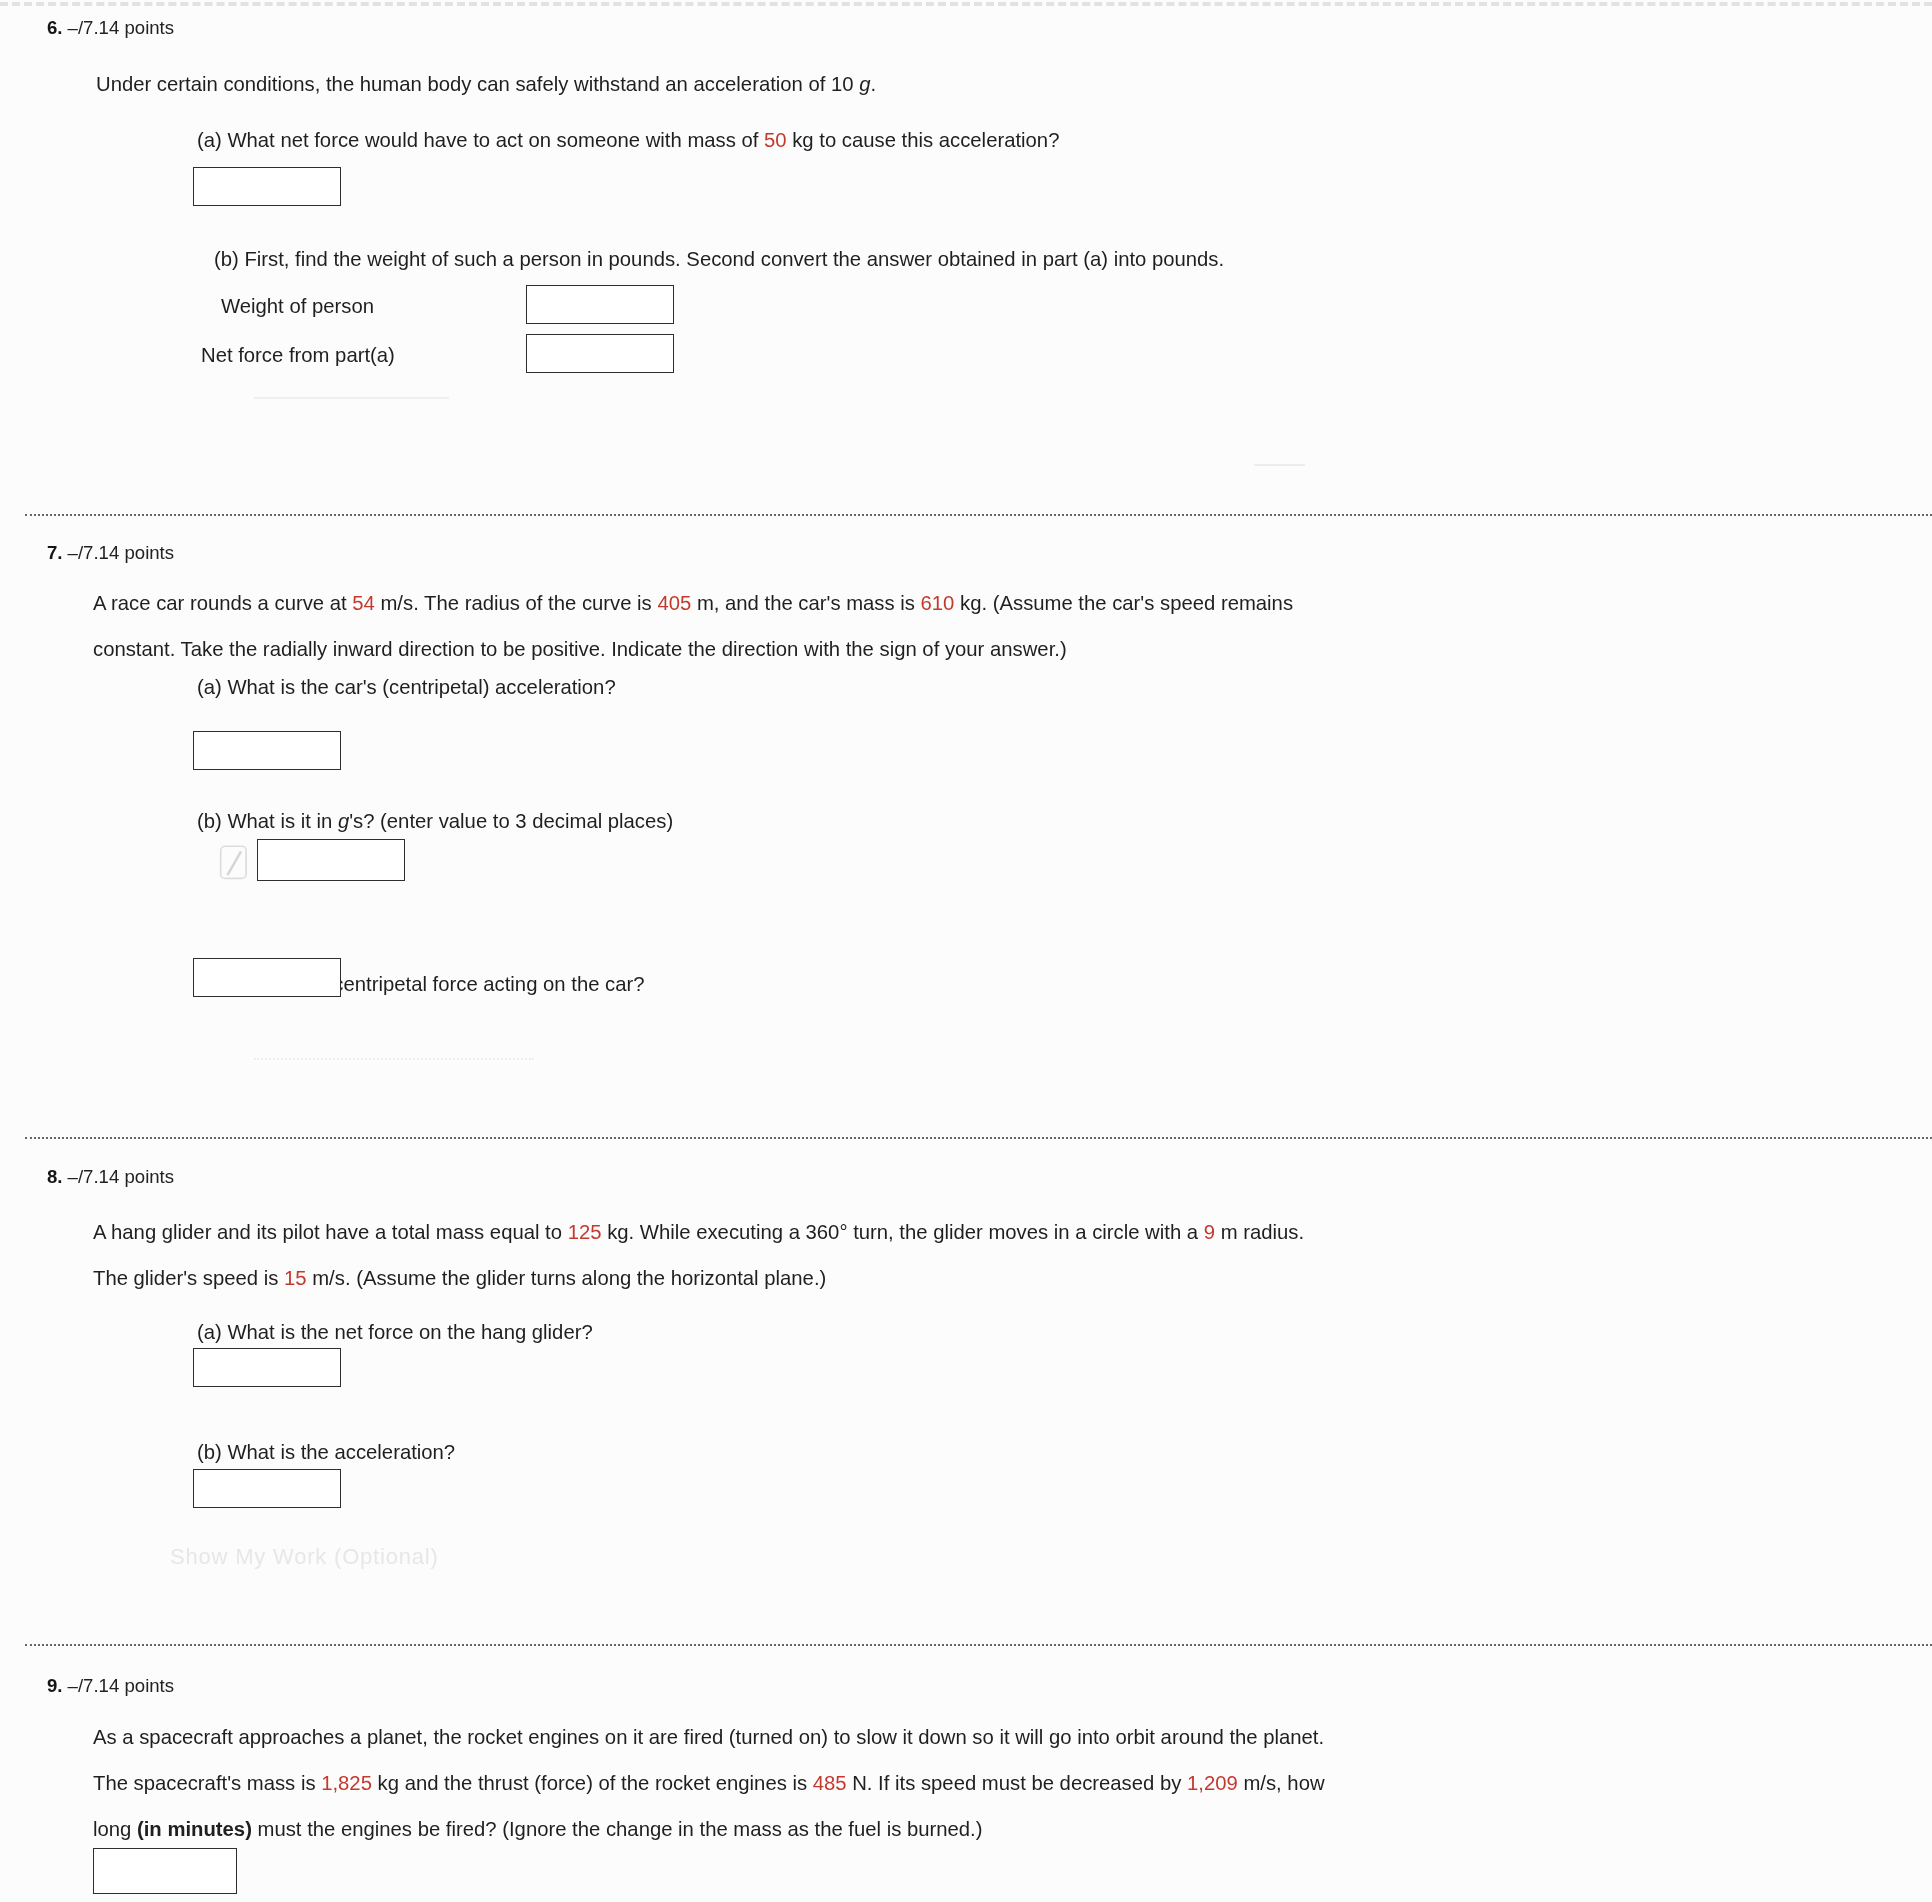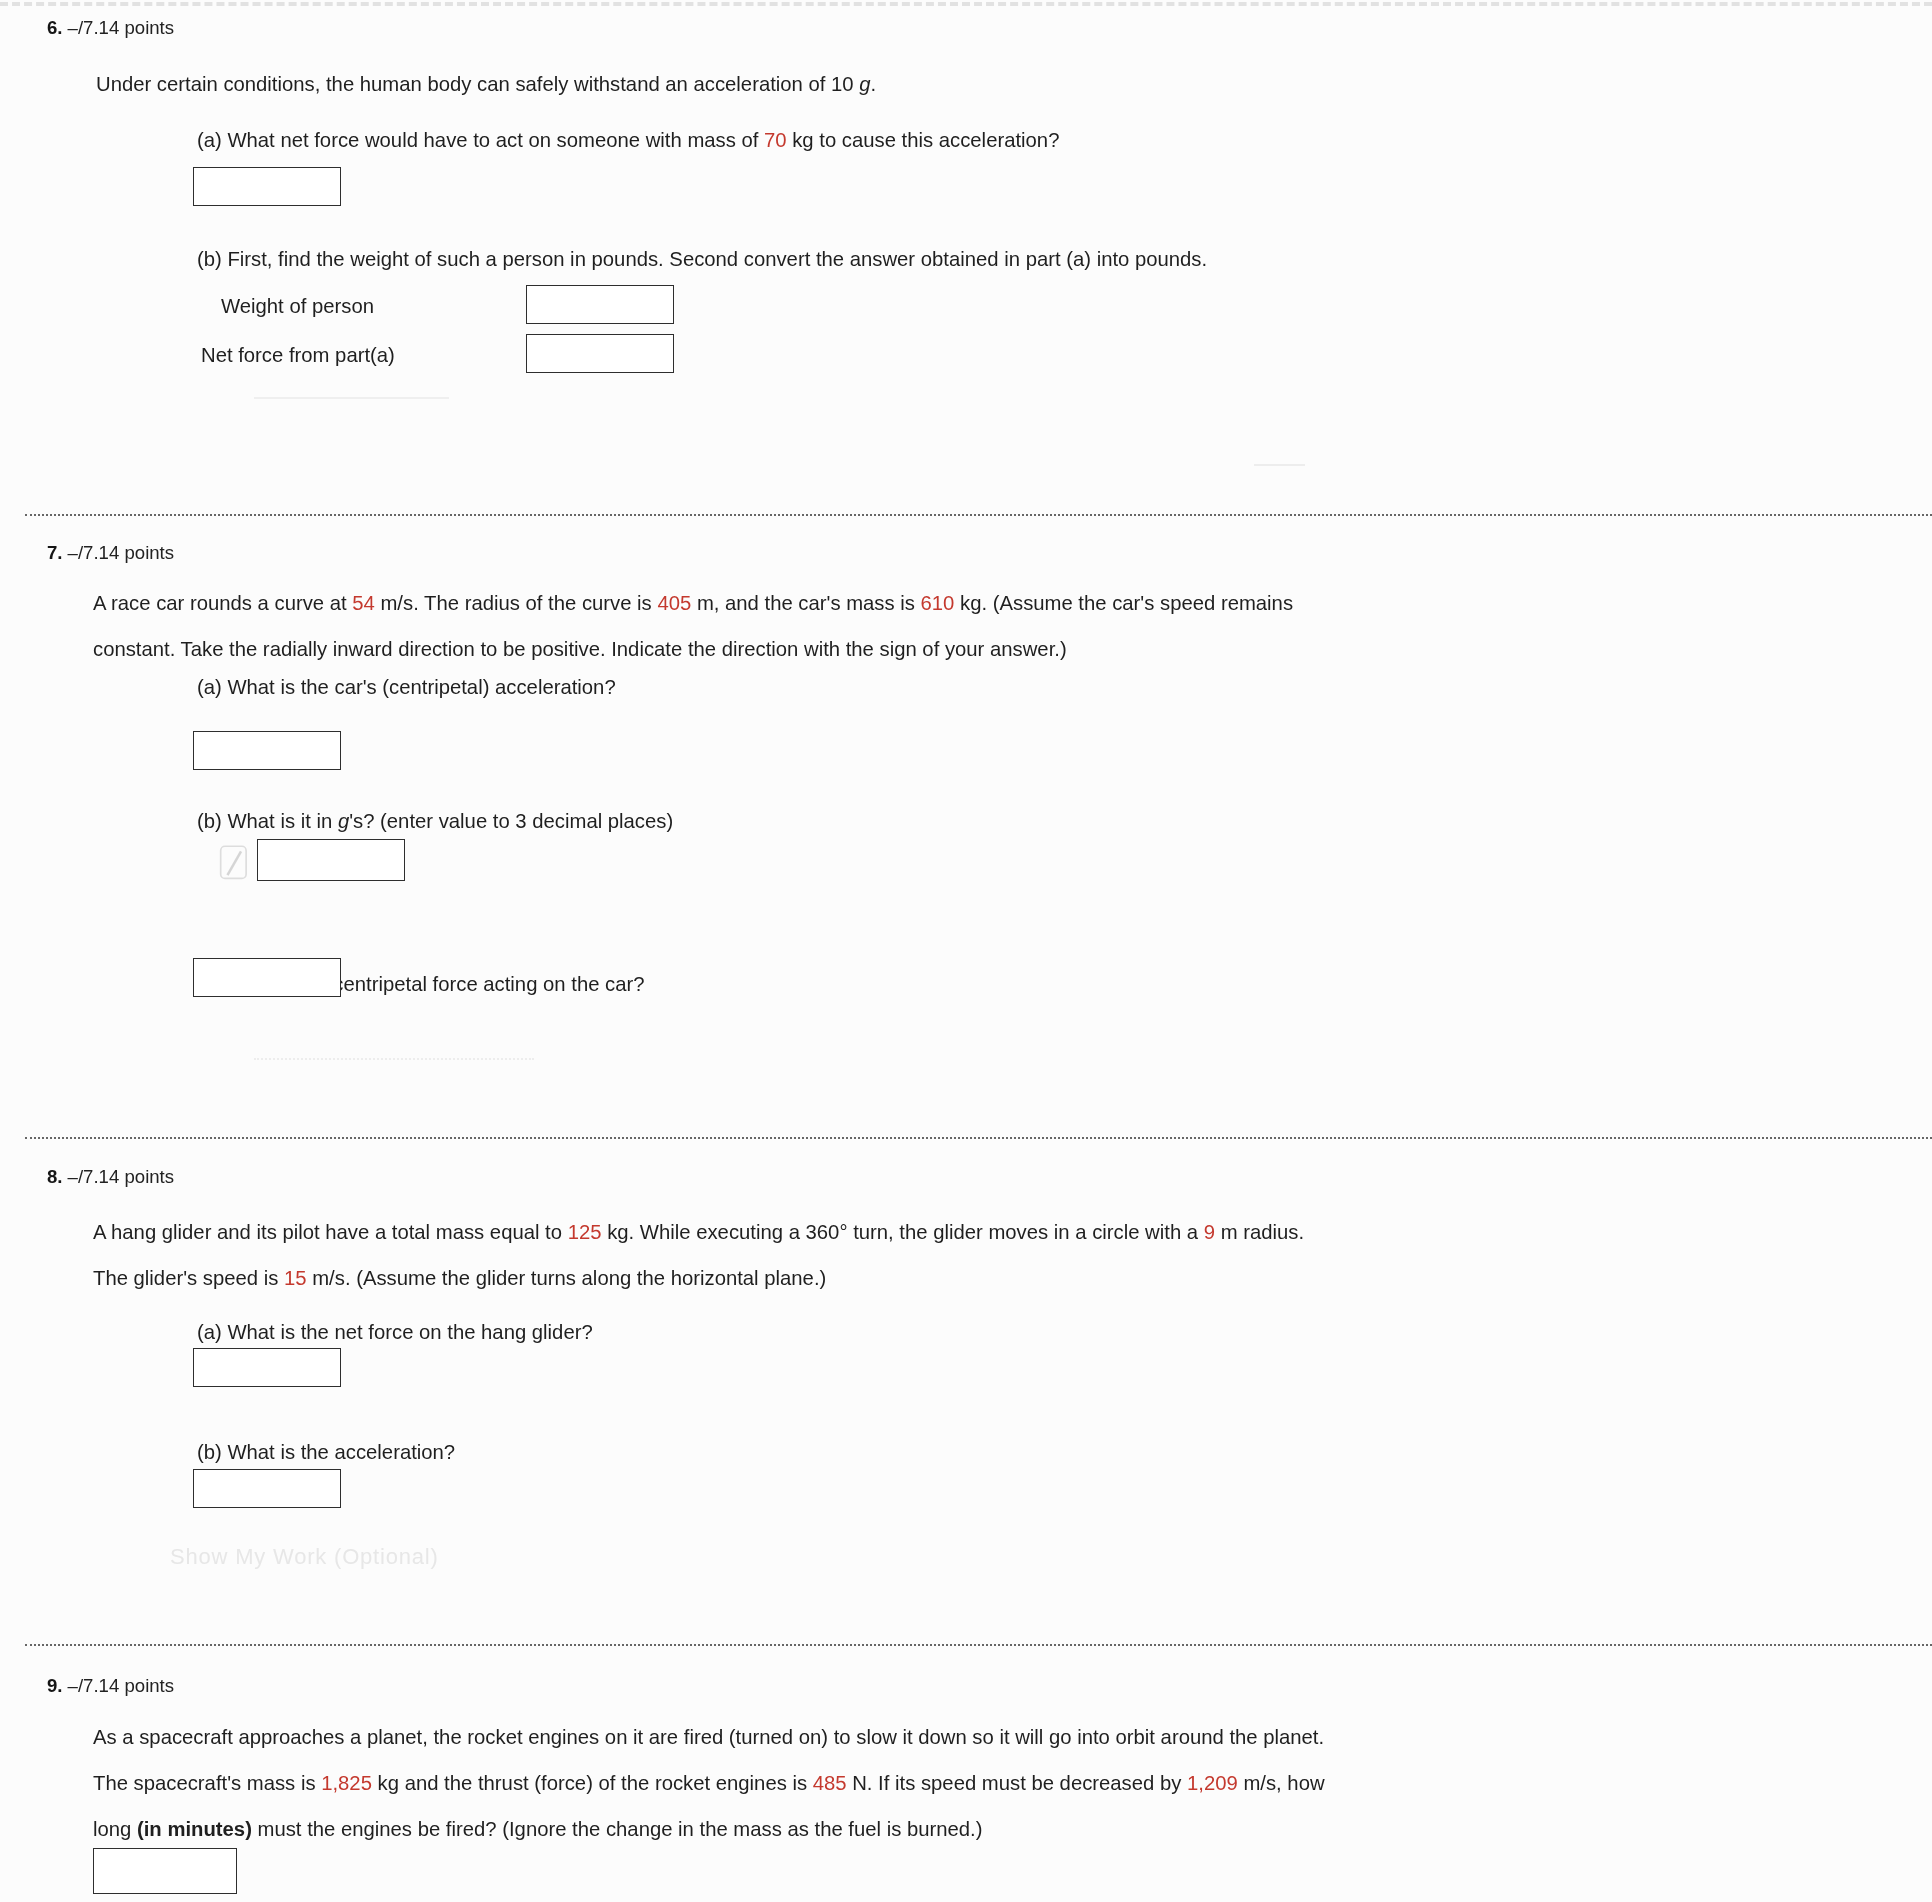--- a/index.html
+++ b/index.html
@@ -61,21 +61,21 @@
 
   .pencil-ghost{
     position:absolute;left:219px;top:841px;width:30.5px;height:41px;opacity:.45;
   }
 
   
   #q6-header{left:47px;top:17px;}
   #q6-intro{left:96px;top:61px;}
   #q6a-prompt{left:197px;top:117px;}
   #q6a-box{left:193px;top:167px;}
-  #q6b-prompt{left:197px;top:236px;}
+  #q6b-prompt{left:214px;top:236px;}
   #q6b-label1{left:201px;top:283px;margin-left:20px;}
   #q6b-box1{left:526px;top:285px;}
   #q6b-label2{left:201px;top:332px;}
   #q6b-box2{left:526px;top:334px;}
   #sep1{top:514px;}
 
   #q7-header{left:47px;top:542px;}
   #q7-intro{left:93px;top:580px;}
   #q7a-prompt{left:197px;top:664px;}
   #q7a-box{left:193px;top:731px;}
@@ -102,21 +102,21 @@
 <body>
 
 <div class="page">
 
   <div class="top-strip artifact"></div>
 
   <div class="q-header" id="q6-header">
     <span class="q-num">6.</span><span class="q-points">–/7.14 points</span>
   </div>
   <div class="txt" id="q6-intro"><span>Under certain conditions, the human body can safely withstand an acceleration of 10 </span><span class="it">g</span><span>.</span></div>
-  <div class="txt" id="q6a-prompt"><span>(a) What net force would have to act on someone with mass of </span><span class="val-red">70</span><span> kg to cause this acceleration?</span></div>
+  <div class="txt" id="q6a-prompt"><span>(a) What net force would have to act on someone with mass of </span><span class="val-red">50</span><span> kg to cause this acceleration?</span></div>
   <input class="ansbox" id="q6a-box" type="text" style="">
   <div class="txt" id="q6b-prompt"><span>(b) First, find the weight of such a person in pounds. Second convert the answer obtained in part (a) into pounds.</span></div>
   <div class="txt" id="q6b-label1">Weight of person</div>
   <input class="ansbox" id="q6b-box1" type="text" style="">
   <div class="txt" id="q6b-label2">Net force from part(a)</div>
   <input class="ansbox" id="q6b-box2" type="text" style="">
   <div class="artifact art1"></div>
   <div class="artifact art3"></div>
 
   <div class="sep" id="sep1"></div>

